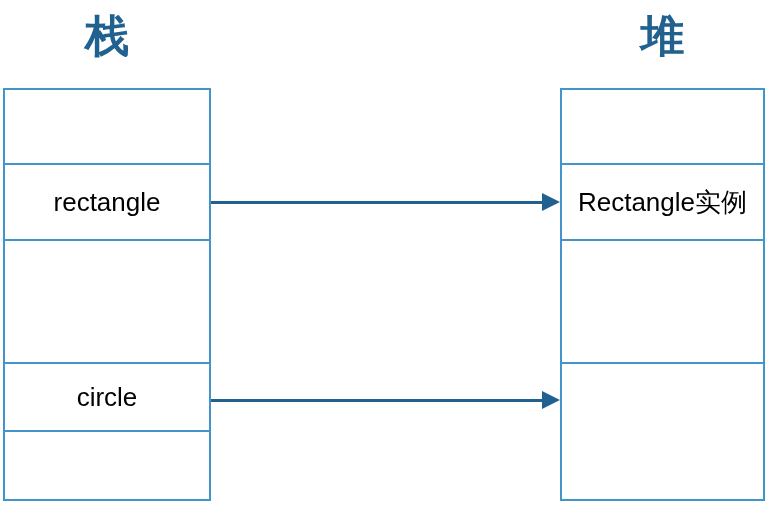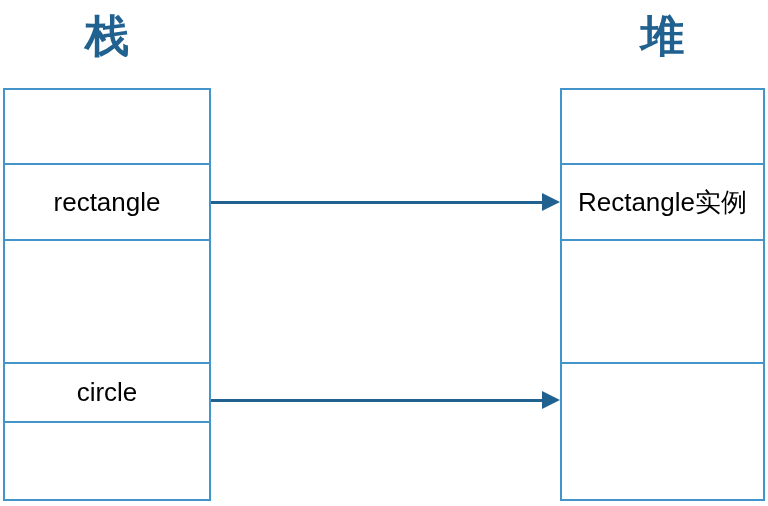--- a/index.html
+++ b/index.html
@@ -52,21 +52,21 @@
     justify-content: center;
     border-bottom: 2px solid var(--box-border);
     font-size: 26px;
     color: var(--cell-text);
     white-space: nowrap;
     overflow: hidden;
   }
   .cell.h1 { height: 75px; }
   .cell.h2 { height: 76px; }
   .cell.h3 { height: 123px; }
-  .cell.h4 { height: 59px; }
+  .cell.h4 { height: 68px; }
   .cell.h5 { flex: 1; border-bottom: none; }
 
   .arrow {
     position: absolute;
     left: 211px;
     width: 349px;
     height: 18px;
   }
   .arrow.a1 { top: 193px; }
   .arrow.a2 { top: 391px; }

